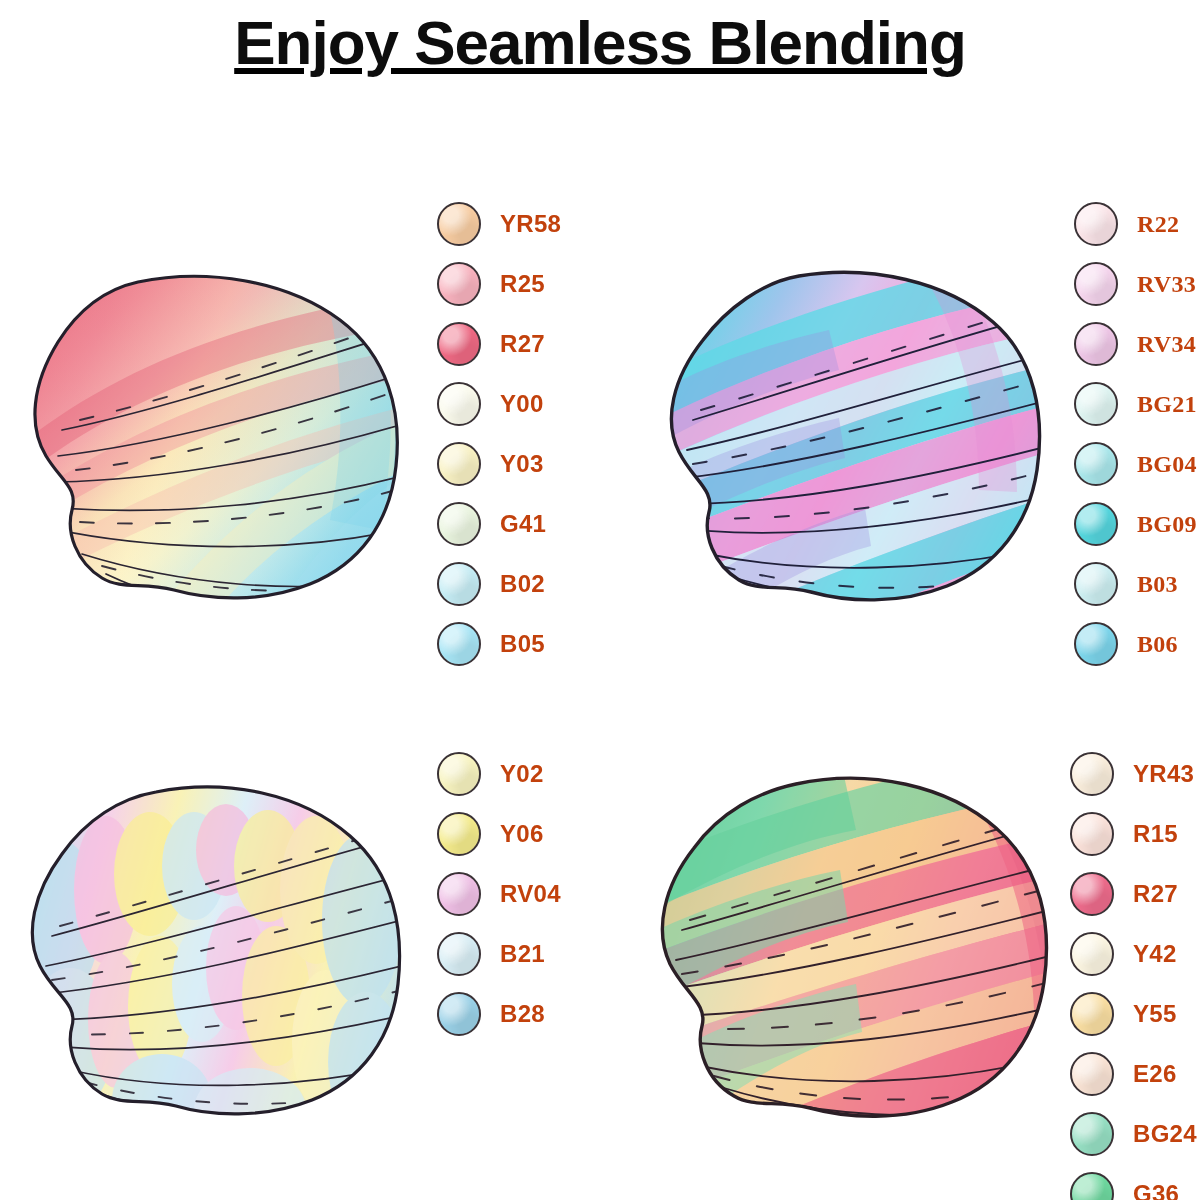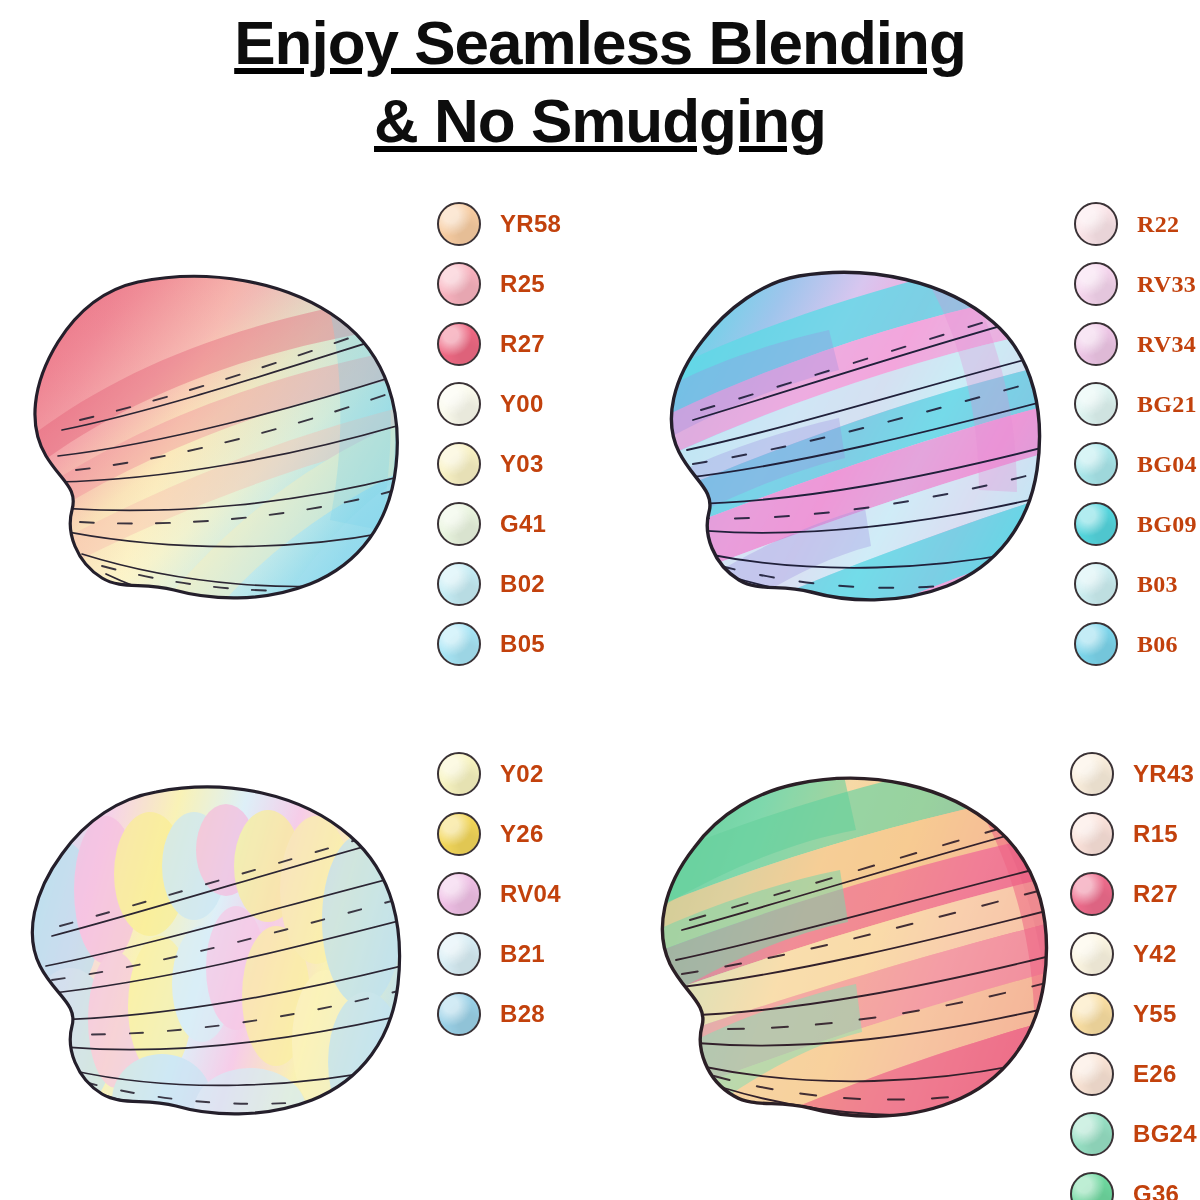--- a/index.html
+++ b/index.html
@@ -64,21 +64,20 @@
   
   .shell-svg{display:block;}
 </style>
 </head>
 <body>
 
 <div id="page">
 
   <div class="title-block">
     <div class="title-line">Enjoy Seamless Blending</div>
-    <div class="title-line">&amp; No Smudging</div>
   </div>
 
   <div class="panel" style="left:0px;top:190px;width:600px;height:480px;">
     <div class="panel-shell" style="left:10px;top:70px;width:400px;height:360px;">
       <svg class="shell-svg" viewBox="0 0 400 360" width="400" height="360">
         <defs>
           <clipPath id="clip1">
             <path d="M128,22 C196,8 276,20 330,60 C378,96 392,152 386,206 C380,262 350,304 300,324
                      C252,343 200,340 164,330 C132,322 112,330 92,318 C66,302 56,272 62,250
                      C68,228 52,222 36,196 C18,166 22,124 48,82 C70,47 96,29 128,22 Z"></path>
@@ -386,24 +385,24 @@
     </div>
 
     <div class="legend" style="left:437px;top:14px;">
       <div class="legend-row">
         <span class="swatch" style="background:#f8f4c0">
             <span class="grain"></span>
           </span>
         <span class="legend-label">Y02</span>
       </div>
       <div class="legend-row">
-        <span class="swatch" style="background:#f3d75a">
-            <span class="grain"></span>
-          </span>
-        <span class="legend-label">Y26</span>
+        <span class="swatch" style="background:#f5ec8c">
+            <span class="grain"></span>
+          </span>
+        <span class="legend-label">Y06</span>
       </div>
       <div class="legend-row">
         <span class="swatch" style="background:#f0c0e6">
             <span class="grain"></span>
           </span>
         <span class="legend-label">RV04</span>
       </div>
       <div class="legend-row">
         <span class="swatch" style="background:#d8eef5">
             <span class="grain"></span>

